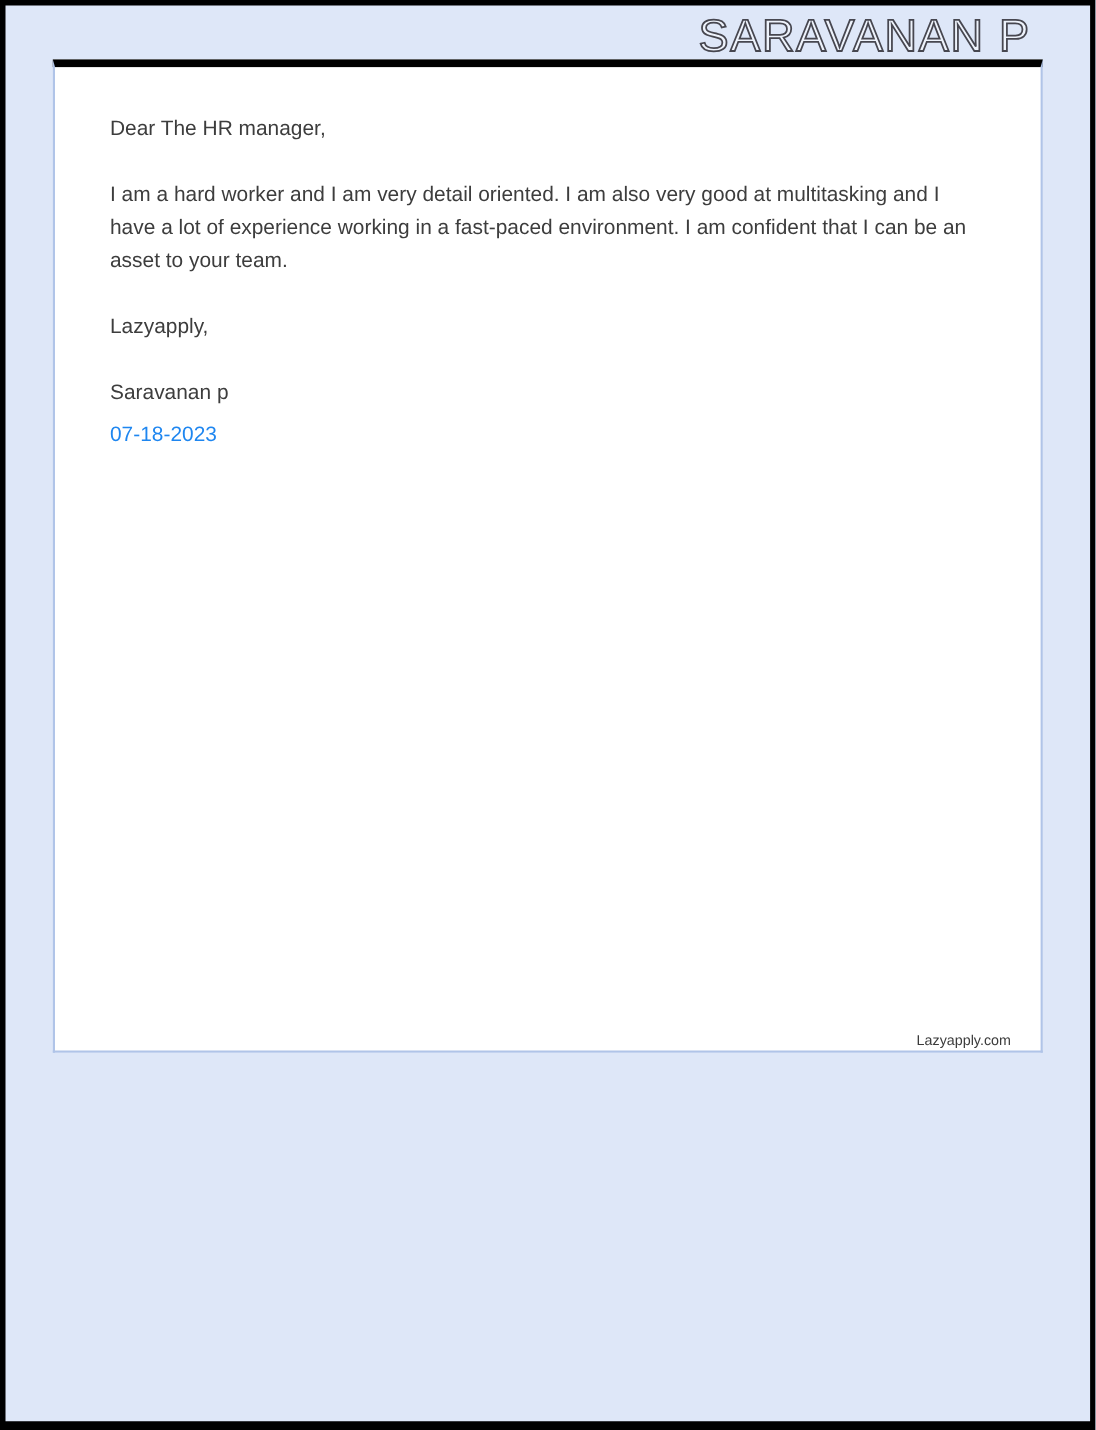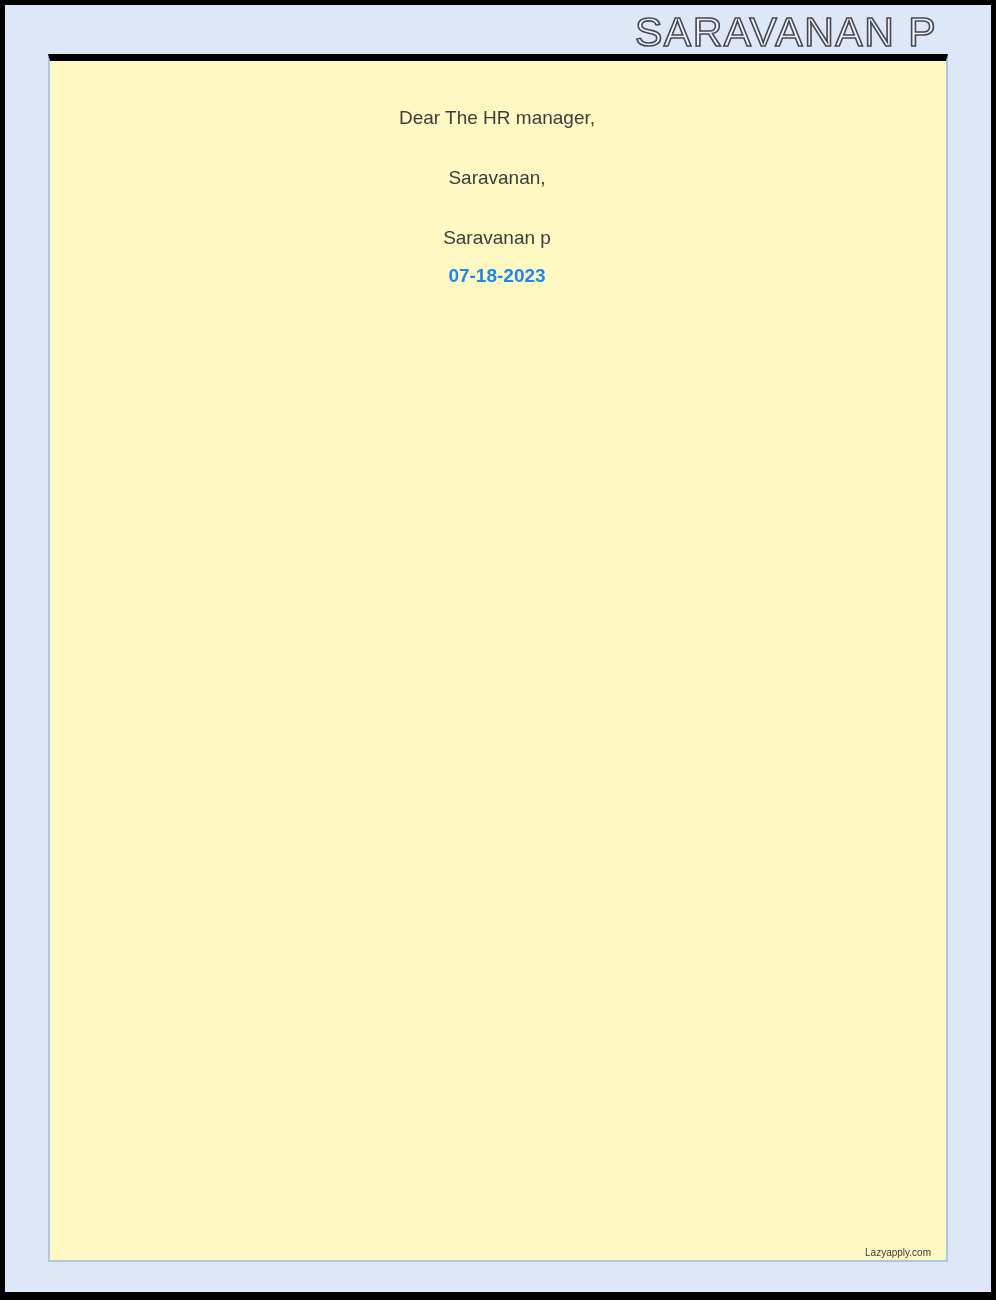--- a/index.html
+++ b/index.html
@@ -8,82 +8,81 @@
     background: #dee7f8;
   }
   .page {
     position: relative;
     width: 996px;
     height: 1300px;
     background: #dee7f8;
     border: 5px solid #000;
     border-bottom-width: 8px;
     overflow: hidden;
-    text-align: center;
   }
   .header-name {
     position: absolute;
     top: 4px;
     right: 54px;
     font-size: 41px;
     font-weight: 400;
     letter-spacing: 1.5px;
     color: #eef3fc;
     -webkit-text-stroke: 1.6px #474750;
     white-space: nowrap;
   }
   .letter {
     position: absolute;
     left: 43px;
     top: 49px;
     width: 900px;
-    height: 1208px;
-    background: #fef9c3;
+    height: 903px;
+    background: #ffffff;
     border-top: 7px solid #000;
     border-left: 2px solid #b0c4e8;
     border-right: 2px solid #b0c4e8;
     border-bottom: 2px solid #b0c4e8;
   }
   .letter-body {
     padding: 42px 52px 0 50px;
     font-size: 19px;
     line-height: 30px;
     color: #3d3d3d;
   }
   .letter-body p { margin: 0 0 30px 0; }
   .letter-body p.signature { margin-bottom: 8px; }
   .date-field {
     color: #1e86f0;
     cursor: pointer;
-    font-weight: bold;
   }
   .letter-footer {
     position: absolute;
-    right: 15px;
+    right: 27px;
     bottom: 2px;
-    font-size: 10px;
+    font-size: 13px;
     color: #3b3b3b;
   }
 </style>
 </head>
 <body>
 
 <div class="page">
 
   <div class="header-name">SARAVANAN P</div>
 
   <div class="letter">
     <div class="letter-body">
 
       <p>Dear The HR manager,</p>
 
 
+      <p>I am a hard worker and I am very detail oriented. I am also very good at multitasking and I have a lot of experience working in a fast-paced environment. I am confident that I can be an asset to your team.</p>
 
 
-      <p>Saravanan,</p>
+      <p>Lazyapply,</p>
 
       <p class="signature">Saravanan p</p>
 
       <p class="date-field">07-18-2023</p>
 
     </div>
 
     <div class="letter-footer">Lazyapply.com</div>
   </div>
 

